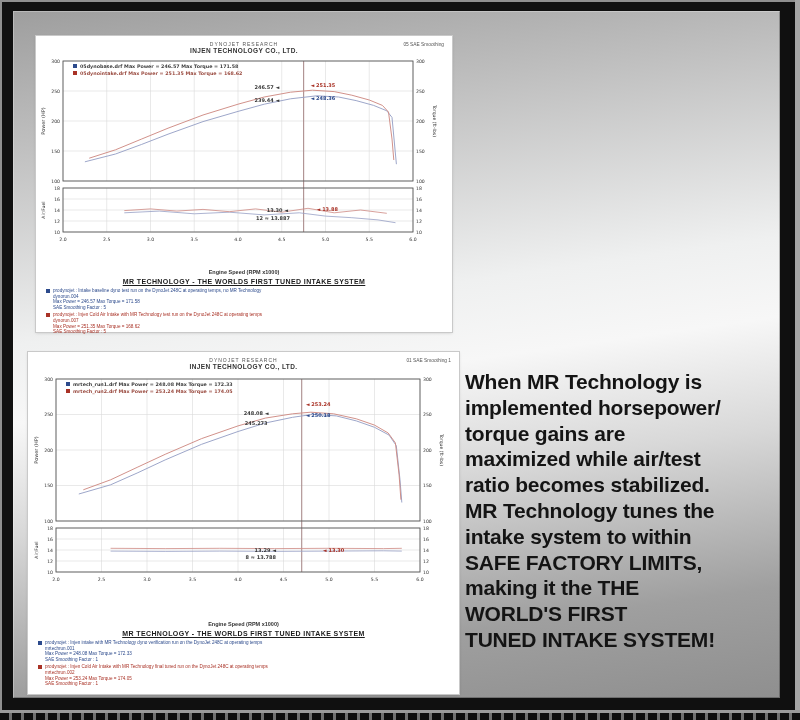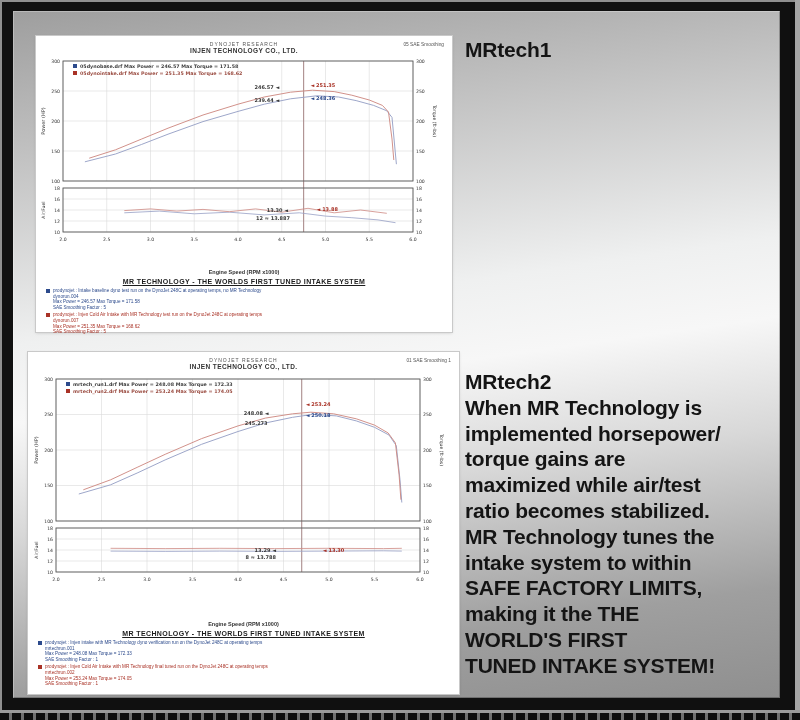--- a/index.html
+++ b/index.html
@@ -143,21 +143,20 @@
               <div>prodynojet : Injen Cold Air Intake with MR Technology test run on the DynoJet 248C at operating temps</div>
               <div>dynorun.007</div>
               <div>Max Power = 251.35   Max Torque = 168.62</div>
               <div>SAE Smoothing Factor : 5</div>
             </div>
           </div>
         </div>
     </div>
 
     <div class="caption" id="cap1">
-      <div>MRtech1</div>
     </div>
 
     <div class="panel" id="panel2">
       <div class="ph-corner">01 SAE Smoothing 1</div>
       <div class="ph-station">DYNOJET RESEARCH</div>
       <div class="ph-company">INJEN TECHNOLOGY CO., LTD.</div>
       <svg class="dyno" viewBox="0 0 428 250" width="428" height="250">
           <line x1="26" y1="8" x2="26" y2="150" stroke="#dadada" stroke-width="0.6"></line>
           <line x1="26" y1="157" x2="26" y2="201" stroke="#dadada" stroke-width="0.6"></line>
           <text x="26" y="210" font-size="4.6" fill="#333" text-anchor="middle">2.0</text>
@@ -255,21 +254,20 @@
               <div>prodynojet : Injen Cold Air Intake with MR Technology final tuned run on the DynoJet 248C at operating temps</div>
               <div>mrtechrun.002</div>
               <div>Max Power = 253.24   Max Torque = 174.05</div>
               <div>SAE Smoothing Factor : 1</div>
             </div>
           </div>
         </div>
     </div>
 
     <div class="caption" id="cap2">
-      <div>MRtech2</div>
       <div class="cap-body">When MR Technology is
 implemented horsepower/
 torque gains are
 maximized while air/test
 ratio becomes stabilized.
 MR Technology tunes the
 intake system to within
 SAFE FACTORY LIMITS,
 making it the THE
 WORLD'S FIRST

